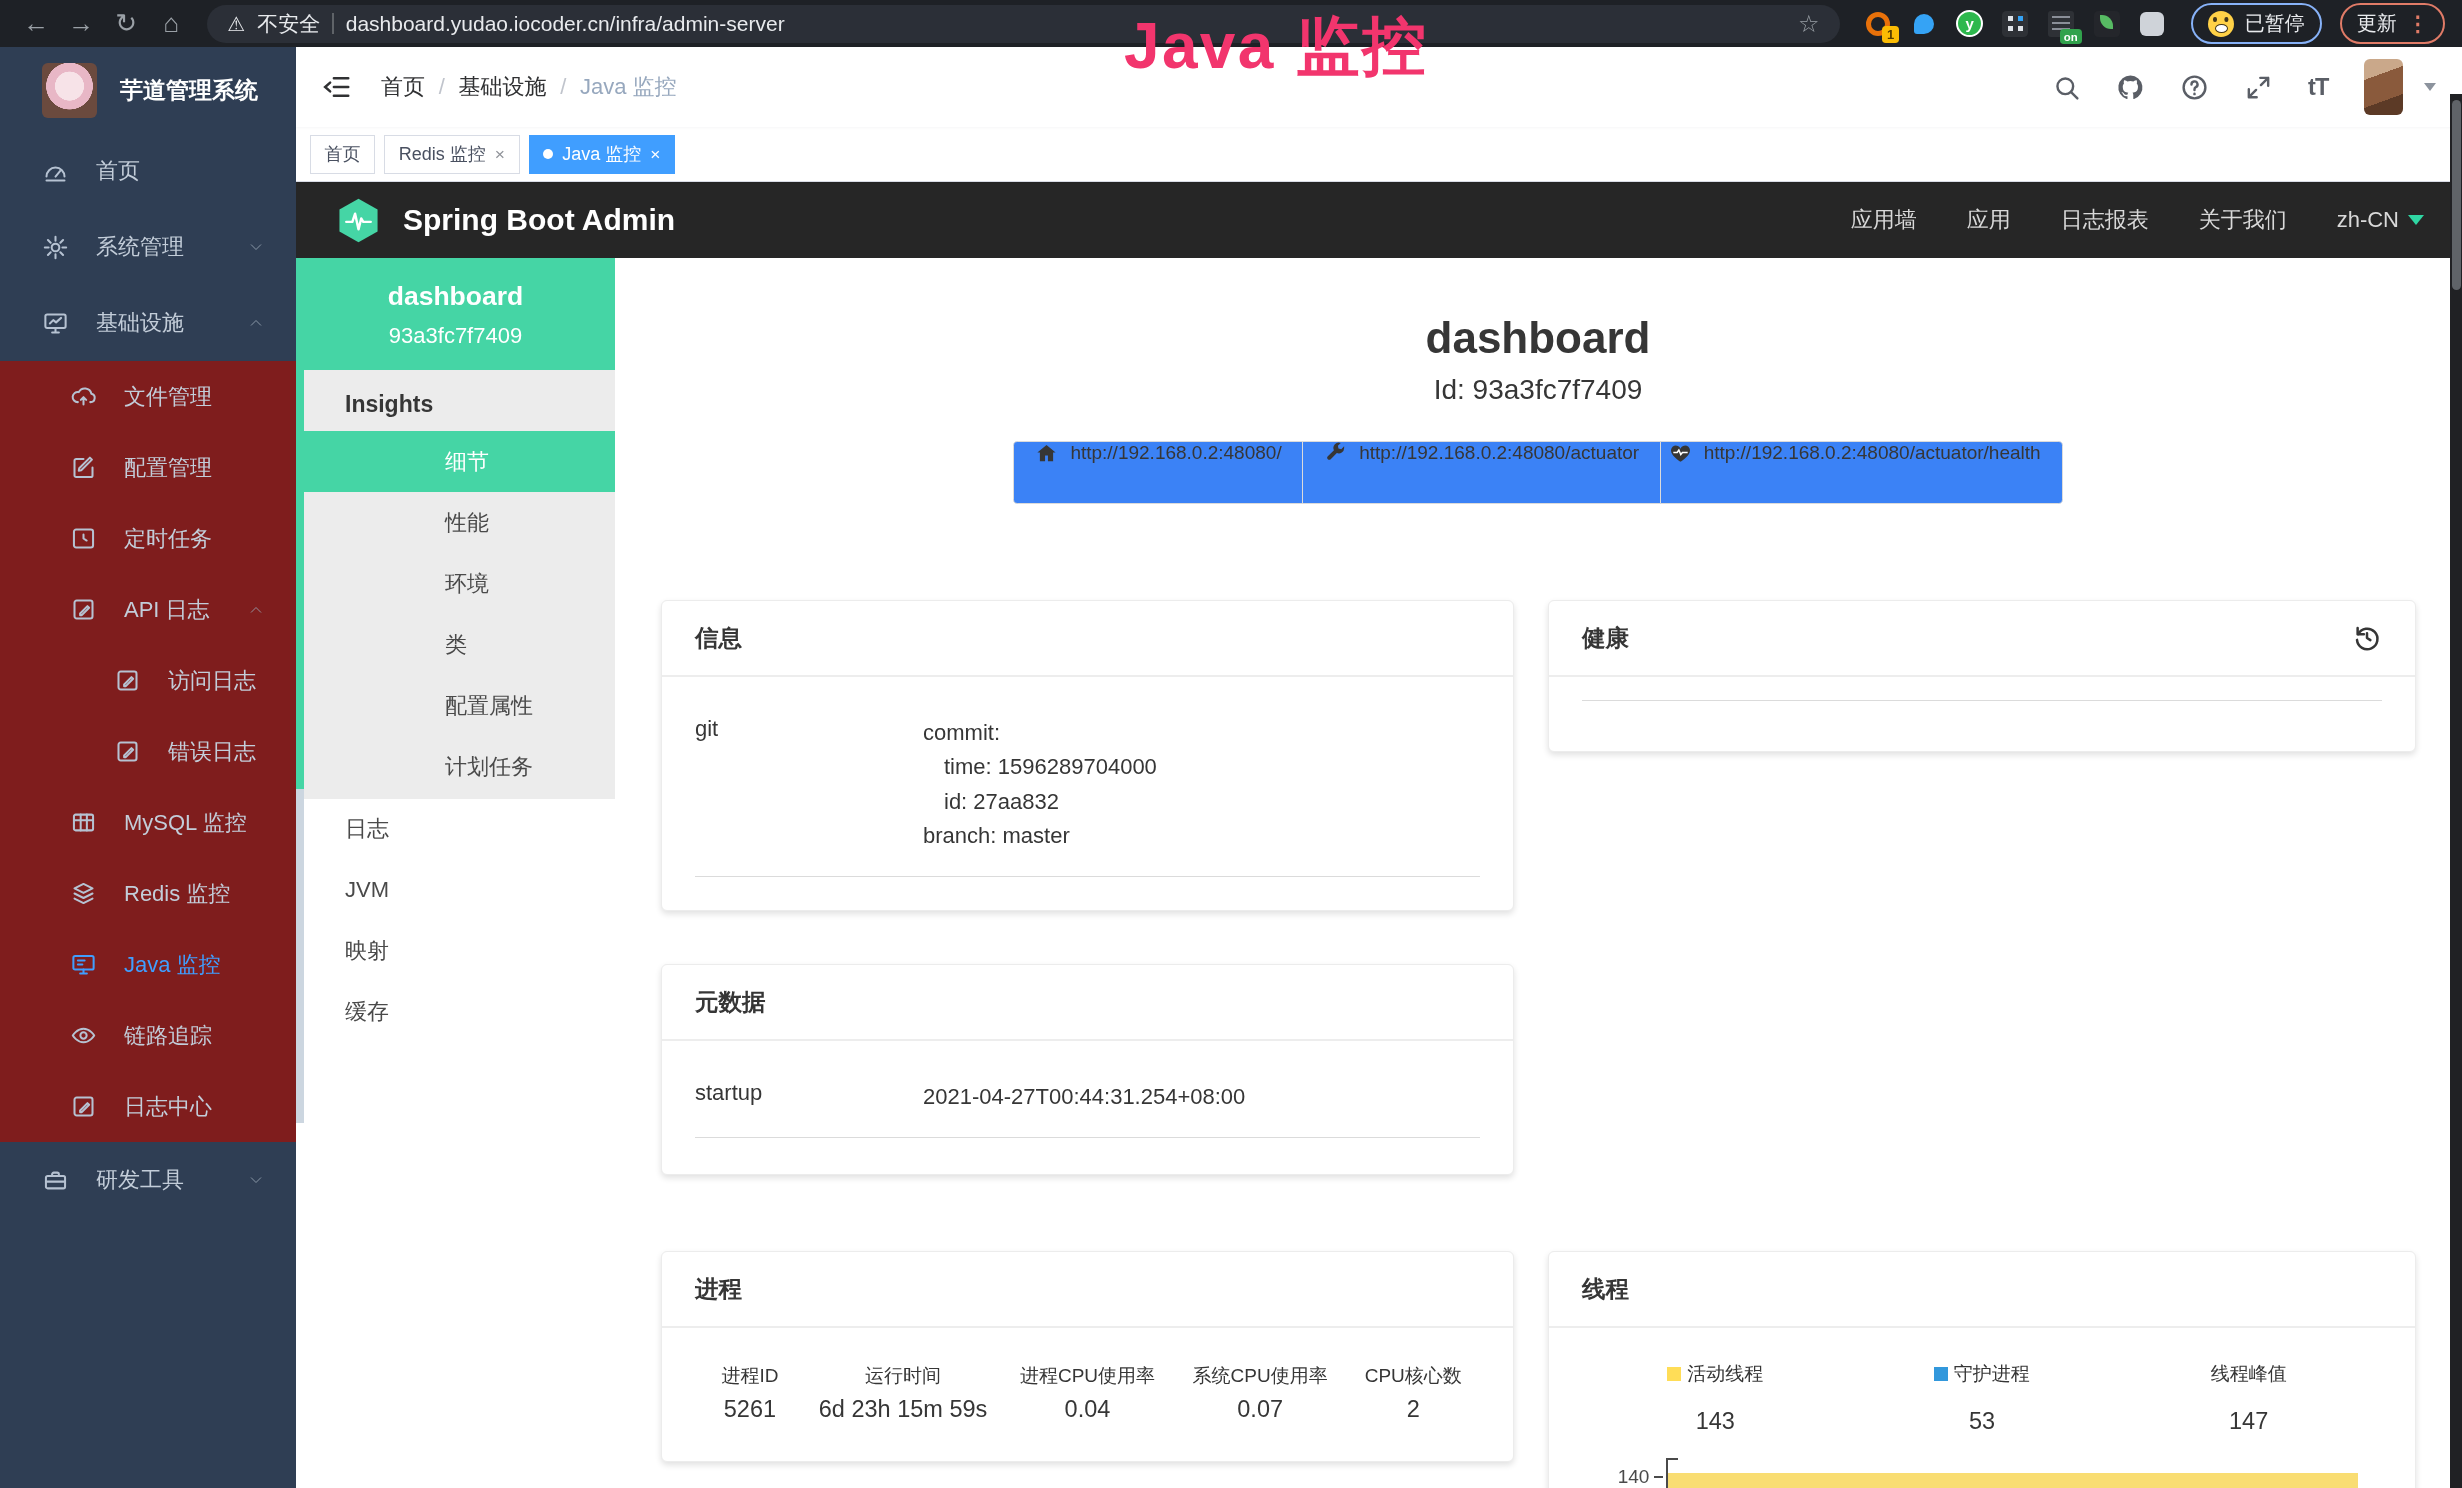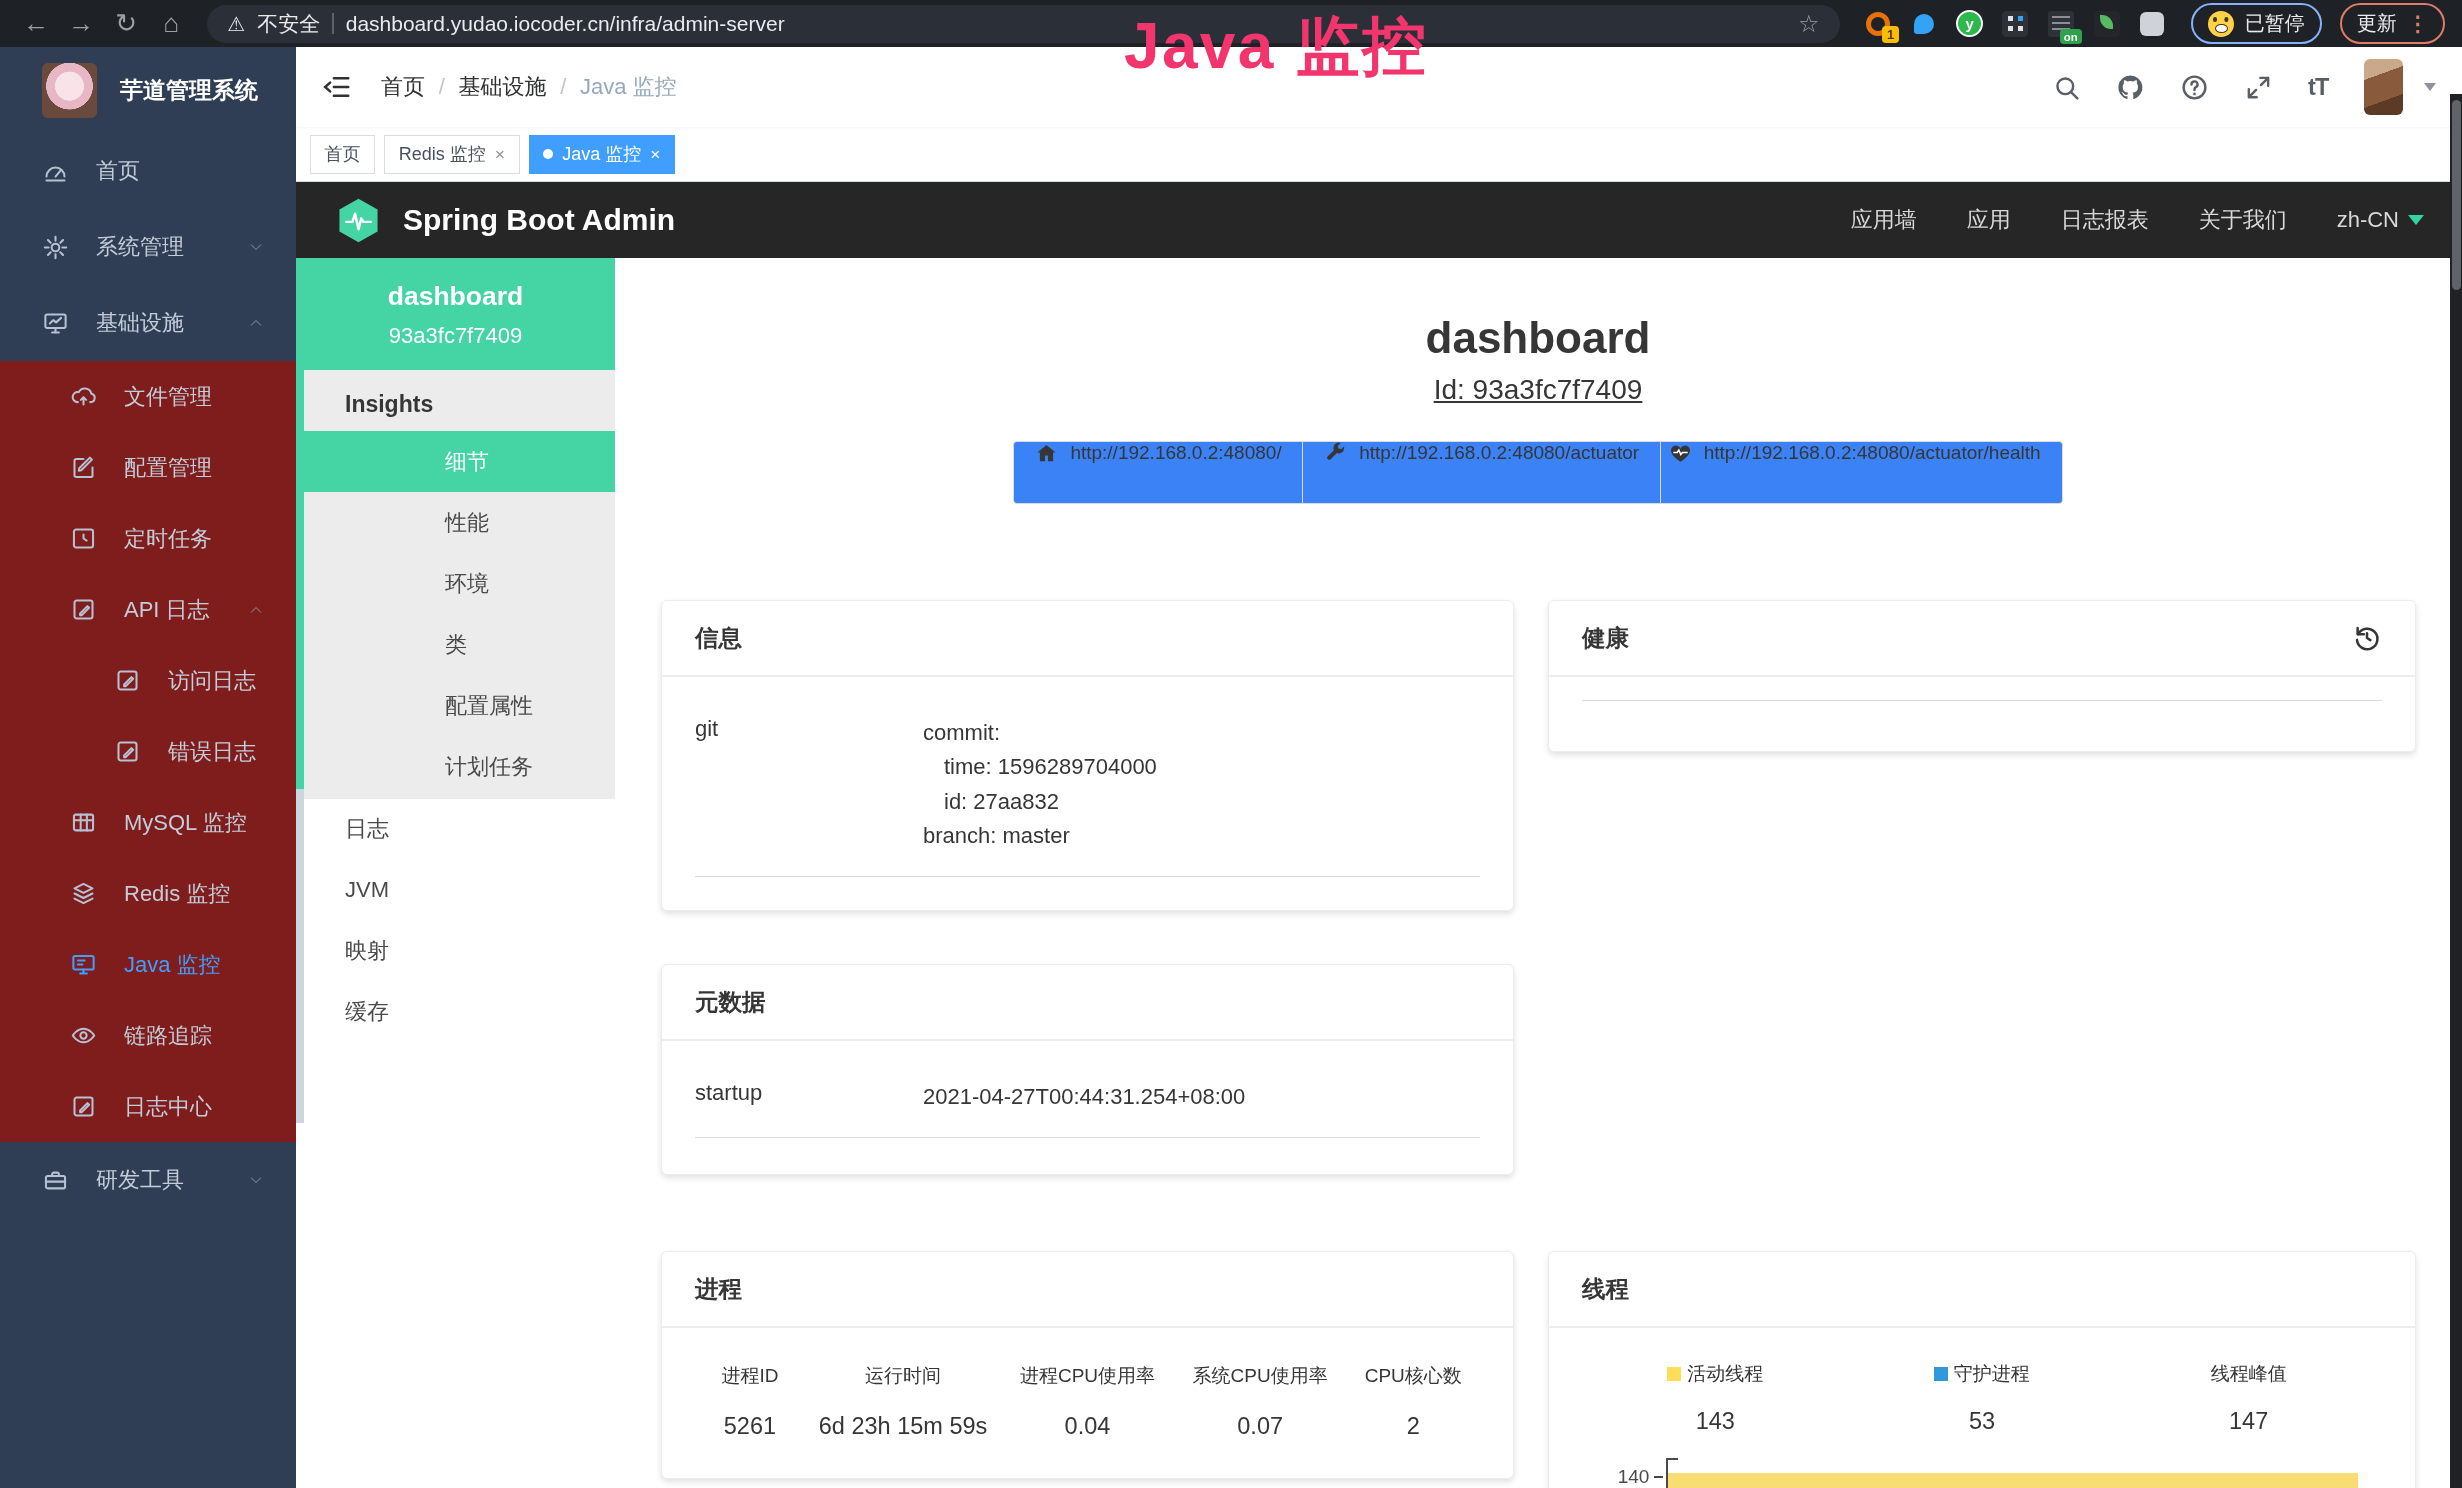--- a/index.html
+++ b/index.html
@@ -92,21 +92,21 @@
   .sba-app-name { font-size:26.5px; font-weight:bold; }
   .sba-app-id { font-size:22px; margin-top:10.6px; }
   .insights { background:#ececec; padding-bottom:1.5px; }
   .insights-label { font-size:23px; font-weight:bold; color:#363636; padding:21px 0 13.7px 49px; }
   .sba-item { height:61px; display:flex; align-items:center; padding-left:149px; font-size:22px; color:#4a4a4a; white-space:nowrap; }
   .sba-item.active { background:#45d5a5; color:#fff; }
   .sba-item.root { padding-left:49px; }
 
   .sba-content { flex:1; min-width:0; padding:56px 47px 0 46px; background:#fff; }
   .page-title { text-align:center; font-size:44px; font-weight:600; color:#363636; line-height:1.1; }
-  .page-subtitle { text-align:center; font-size:28px; color:#363636; margin-top:12px;text-decoration:underline; }
+  .page-subtitle { text-align:center; font-size:28px; color:#363636; margin-top:12px; }
   .links { display:flex; justify-content:center; margin-top:35px; }
   .link-btn { display:flex; align-items:flex-start; gap:12px; height:63px; padding:0 21px; background:#3b82f6; border:1.5px solid #dbdbdb; font-size:19px; color:#363636; margin-left:-1.5px; white-space:nowrap; }
   .link-btn:first-child { border-radius:4.6px 0 0 4.6px; margin-left:0; }
   .link-btn:last-child { border-radius:0 4.6px 4.6px 0;padding-left:8px; }
   .lic { width:23px; height:23px; fill:#363636; stroke:none; flex-shrink:0; }
 
   .grid { display:grid; grid-template-columns:853px 868px; column-gap:34px; margin-top:96px; align-items:start;
           grid-template-areas:"a b" "c d" "e f"; }
   .card { background:#fff; border:0.8px solid #ececec; border-radius:6px; box-shadow:0 3px 6px rgba(10,10,10,.12); }
   .card-header { height:76px; display:flex; align-items:center; padding:0 33px; font-size:23.5px; font-weight:bold; color:#363636; border-bottom:2.3px solid #ededed; }
@@ -122,21 +122,21 @@
   .card-health .card-header .hist { margin-left:auto; }
   .hist-ic { width:30px; height:30px; stroke:#363636; stroke-width:2; fill:none; stroke-linecap:round; stroke-linejoin:round; }
   .card-health .card-body { padding-bottom:50px; }
   .kv .k.bold { font-weight:bold; }
   .kv .up { margin-left:auto; color:#23d160; font-weight:bold; }
   .card-meta { grid-area:c; margin-top:53px; }
   .card-meta .card-body { padding-bottom:36px; }
   .card-process { grid-area:e; margin-top:76px; }
   .ptable { display:grid; grid-template-columns:14% 25% 22% 22% 17%; text-align:center; padding:35px 0 38px; }
   .ptable .h { font-size:19px; color:#363636; }
-  .ptable .val { font-size:23.5px; color:#363636; margin-top:24px; }
+  .ptable .val { font-size:23.5px; color:#363636; margin-top:7px; }
   .card-threads { grid-area:f; margin-top:76px; }
   .tstats { display:grid; grid-template-columns:1fr 1fr 1fr; text-align:center; padding-top:33px; }
   .tstats .tl { font-size:19px; color:#363636; display:flex; align-items:center; justify-content:center; gap:6px; }
   .sq { width:13.7px; height:13.7px; display:inline-block; }
   .sq.yellow { background:#ffdd57; }
   .sq.blue { background:#3298dc; }
   .tstats .tv { font-size:23.5px; color:#363636; margin-top:21px; }
 
   .chart { position:relative; height:182px; margin:21px 18px 0 26px; }
   .plot { position:absolute; left:58px; right:6px; top:4.6px; height:243px; border-left:2.3px solid #4a4a4a; }

